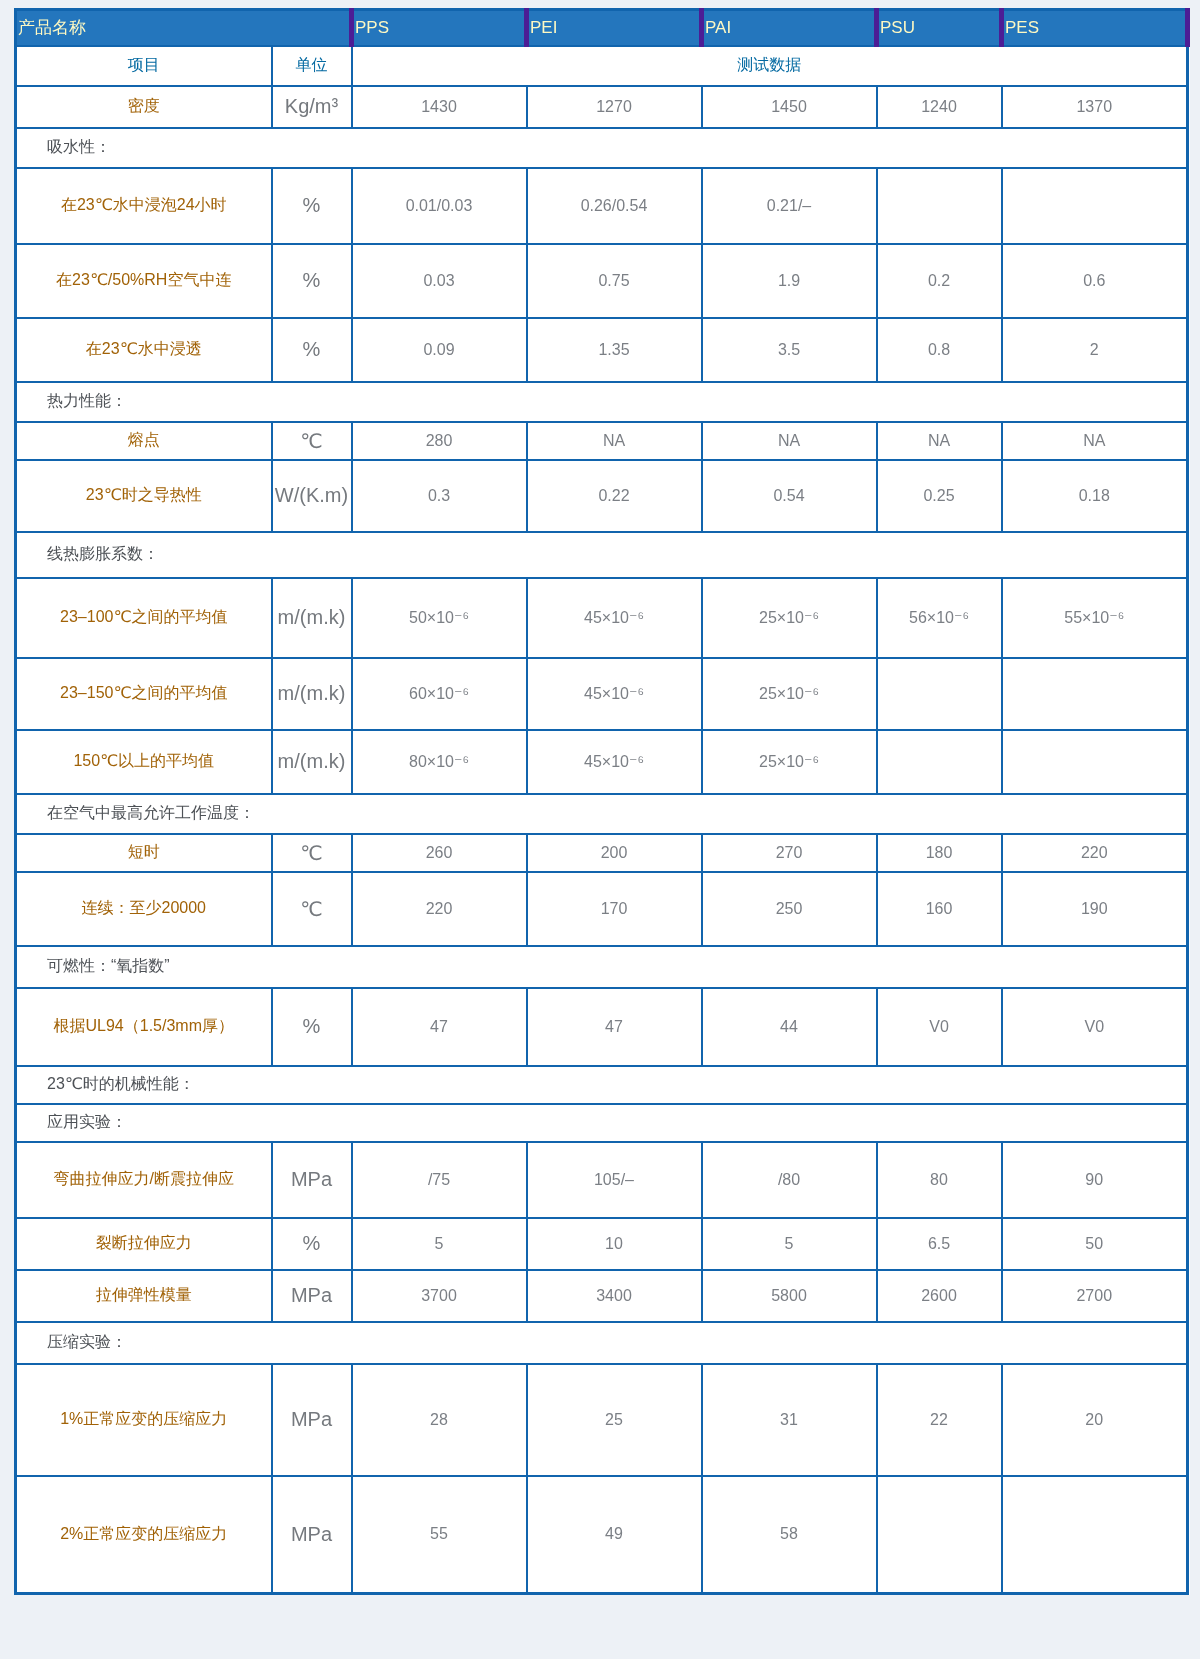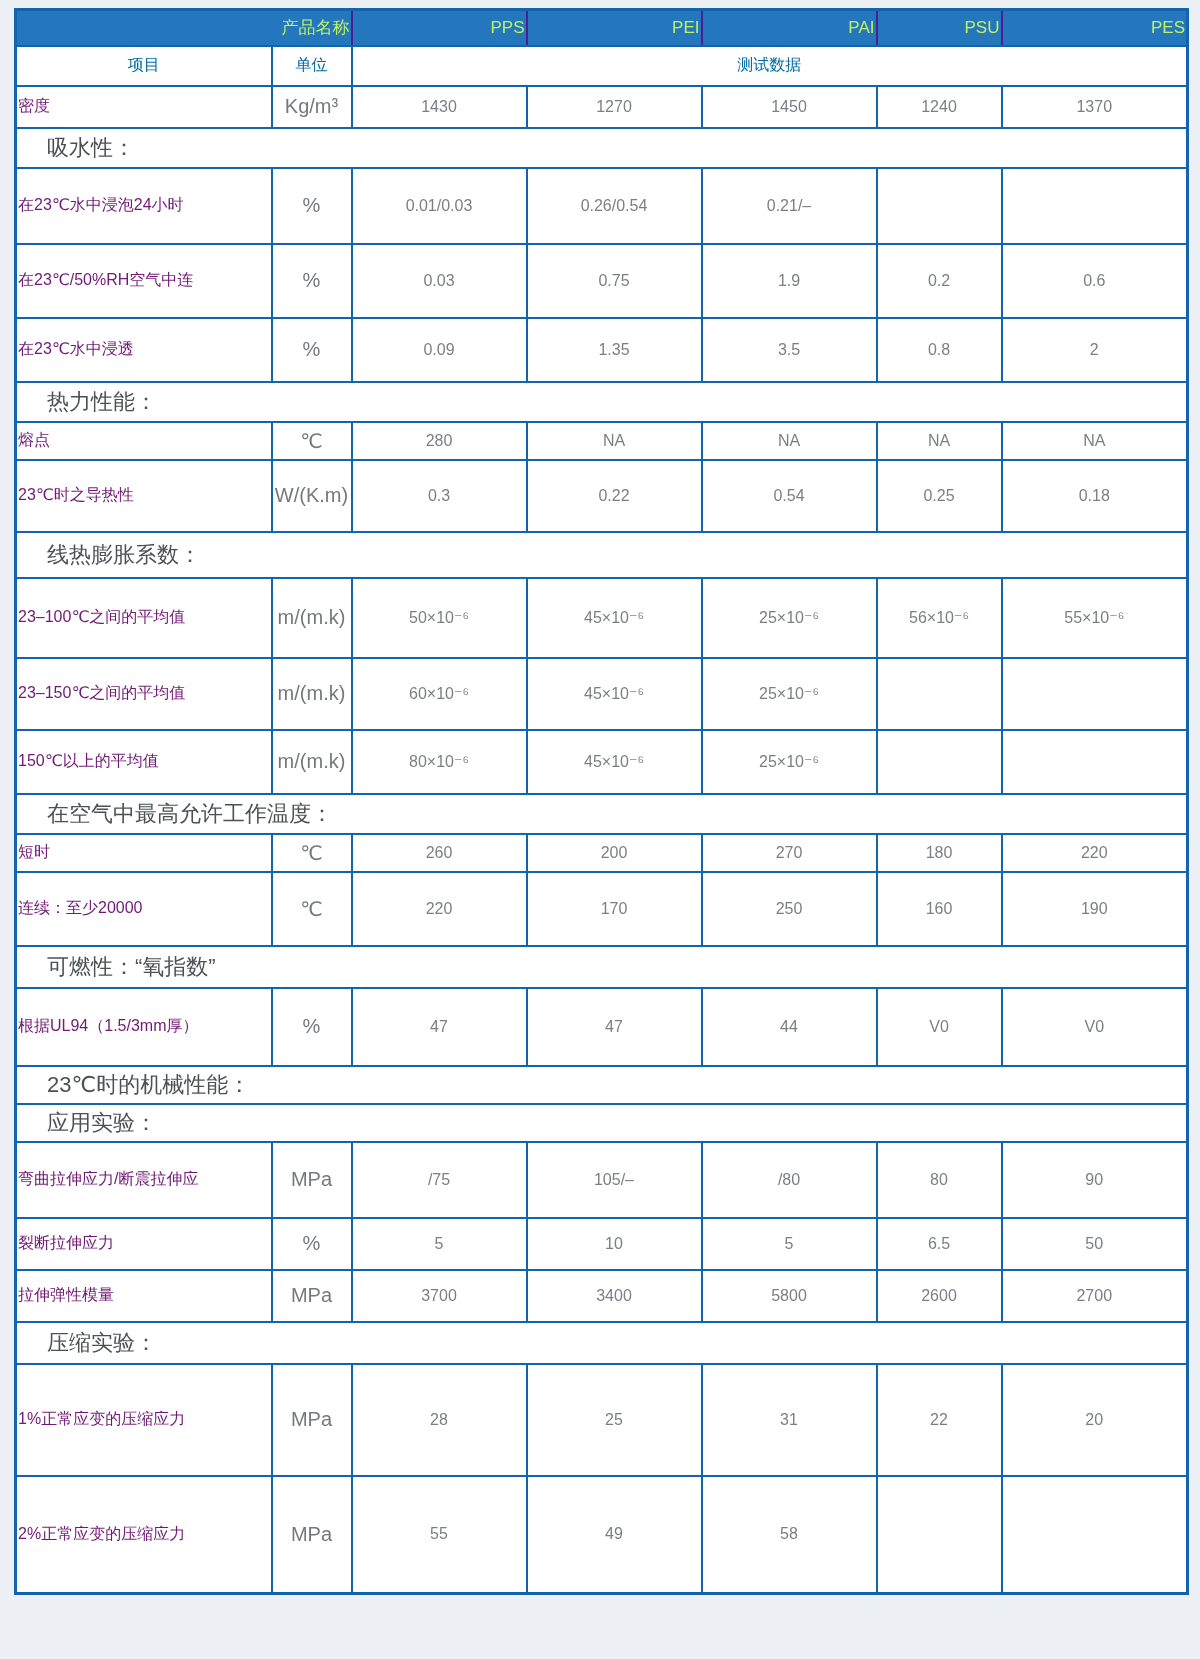--- a/index.html
+++ b/index.html
@@ -11,29 +11,29 @@
     width:1200px; height:1659px; box-sizing:border-box;
     padding:8px 14px 10px 14px; background:#edf1f6;
   }
   table.spec {
     border-collapse:collapse; table-layout:fixed;
     width:1172px; background:#ffffff;
     border:3px solid #1164ad;
   }
   td,th { border:2px solid #1164ad; overflow:hidden; vertical-align:middle; }
   th.phead {
-    background:#2476bd; color:#bef264; font-size:17px; font-weight:400;
-    text-align:right; border-right:2px solid #4c1d95;
+    background:#2476bd; color:#fef9c3; font-size:17px; font-weight:400;
+    text-align:left; border-right:5px solid #4c1d95;
   }
   td.sub  { color:#0369a1; font-size:16px; text-align:center; }
-  td.item { color:#701a75; font-size:16px; text-align:left; }
+  td.item { color:#a16207; font-size:16px; text-align:center; }
   td.unit { color:#75797e; font-size:20px; text-align:center; }
   td.val  { color:#7b7f85; font-size:16px; text-align:center; }
   td.section {
-    color:#4d5156; font-size:22px; text-align:left;
+    color:#4d5156; font-size:16px; text-align:left;
     padding-left:30px; background:#ffffff;
   }
 </style>
 </head>
 <body>
 
 <div class="page">
 <table class="spec">
   <colgroup>
     <col style="width:256px">

